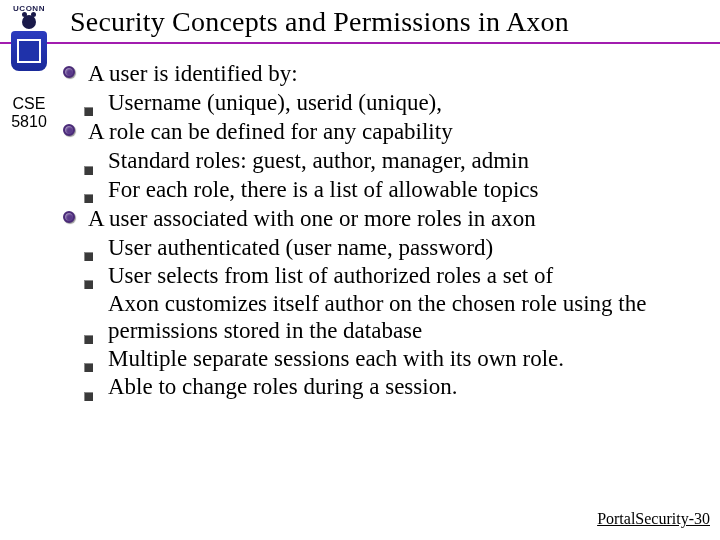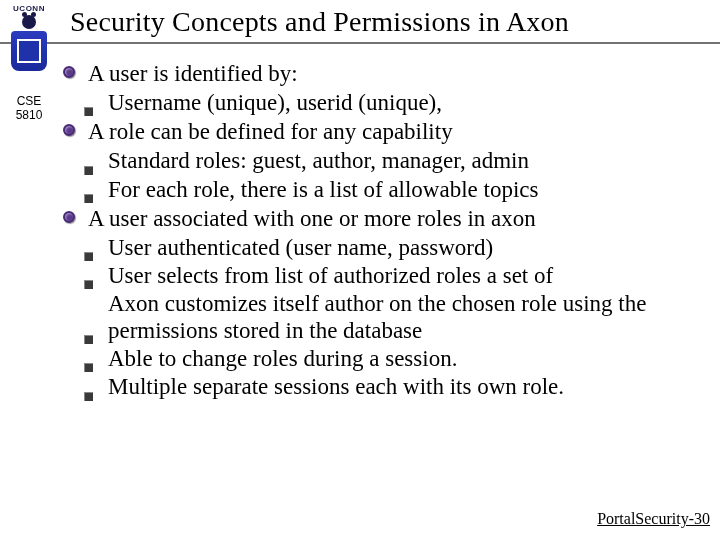--- a/index.html
+++ b/index.html
@@ -1,27 +1,27 @@
 <!DOCTYPE html>
 <html><head>
 <meta charset="utf-8">
 <style>
   * { margin: 0; padding: 0; box-sizing: border-box; }
   html, body { width: 720px; height: 540px; background: #fff; font-family: "Times New Roman", Times, serif; color: #000; }
   .slide { position: relative; width: 720px; height: 540px; }
-  .title-bar { padding: 6px 16px 4px 70px; border-bottom: 2px solid #737373; }
+  .title-bar { padding: 6px 16px 4px 70px; border-bottom: 2px solid #a21caf; }
   .title { font-size: 28px; font-weight: 400; letter-spacing: 0.2px; }
   .logo-stack { position: absolute; left: 6px; top: 4px; width: 46px; }
   .uconn-word { font-family: Arial, Helvetica, sans-serif; font-weight: 700; font-size: 8px; letter-spacing: 0.5px; color: #1a1a4a; text-align: center; margin-bottom: 2px; }
   .paw { width: 14px; height: 14px; background: #1a1a4a; border-radius: 50%; margin: 0 auto 2px; position: relative; }
   .paw::before, .paw::after { content:""; position:absolute; width:5px; height:5px; background:#1a1a4a; border-radius:50%; top:-3px; }
   .paw::before{ left:0; } .paw::after{ right:0; }
   .shield { width: 36px; height: 40px; margin: 0 auto; background: linear-gradient(180deg,#2b3bbf 0%, #1a2a9a 100%); border-radius: 4px 4px 8px 8px; position: relative; }
   .shield::after { content:""; position:absolute; left:50%; top:50%; transform:translate(-50%,-50%); width:20px; height:20px; border:2px solid #fff; background:#1f32aa; }
-  .course { position: absolute; left: 6px; top: 95px; width: 46px; text-align: center; font-family: Arial, Helvetica, sans-serif; font-size: 12px; line-height: 1.15; font-weight: 400; }
+  .course { position: absolute; left: 6px; top: 95px; width: 46px; text-align: center; font-family: Arial, Helvetica, sans-serif; font-size: 16px; line-height: 1.15; font-weight: 400; }
   .content { position: absolute; left: 60px; top: 58px; right: 12px; font-size: 23px; line-height: 1.18; }
   .bullet-row { display: flex; align-items: flex-start; margin: 2px 0; }
   .b1-mark { width: 18px; flex: 0 0 18px; display: flex; justify-content: center; padding-top: 6px; }
   .circ { width: 12px; height: 12px; border: 2px solid #4a2a78; border-radius: 50%; background: #5a3a8a; box-shadow: inset 1px 1px 2px rgba(255,255,255,.5), 1px 1px 1px rgba(0,0,0,.4); }
   .b1-text { flex: 1; padding-left: 10px; }
   .sub-row { display: flex; align-items: flex-end; margin: 1px 0 1px 0; }
   .b2-mark { width: 16px; flex: 0 0 16px; display: flex; justify-content: center; padding-top: 6px; margin-left: 20px; }
   .sq { width: 9px; height: 9px; background: #3a3a3a; box-shadow: inset 1px 1px 0 rgba(255,255,255,.4); }
   .b2-text { flex: 1; padding-left: 12px; }
   .footer { position: absolute; right: 10px; bottom: 12px; font-family: "Times New Roman", serif; font-size: 16px; text-decoration: underline; }
@@ -101,25 +101,25 @@
     <div class="sub-row">
       <div class="b2-mark">
           <div class="sq"></div>
         </div>
       <div class="b2-text">Axon customizes itself author on the chosen role using the permissions stored in the database</div>
     </div>
     <div class="sub-row">
       <div class="b2-mark">
           <div class="sq"></div>
         </div>
-      <div class="b2-text">Able to change roles during a session.</div>
+      <div class="b2-text">Multiple separate sessions each with its own role.</div>
     </div>
     <div class="sub-row">
       <div class="b2-mark">
           <div class="sq"></div>
         </div>
-      <div class="b2-text">Multiple separate sessions each with its own role.</div>
+      <div class="b2-text">Able to change roles during a session.</div>
     </div>
 
   </div>
 
   <div class="footer">PortalSecurity-30</div>
 </div>
 
 </body></html>

